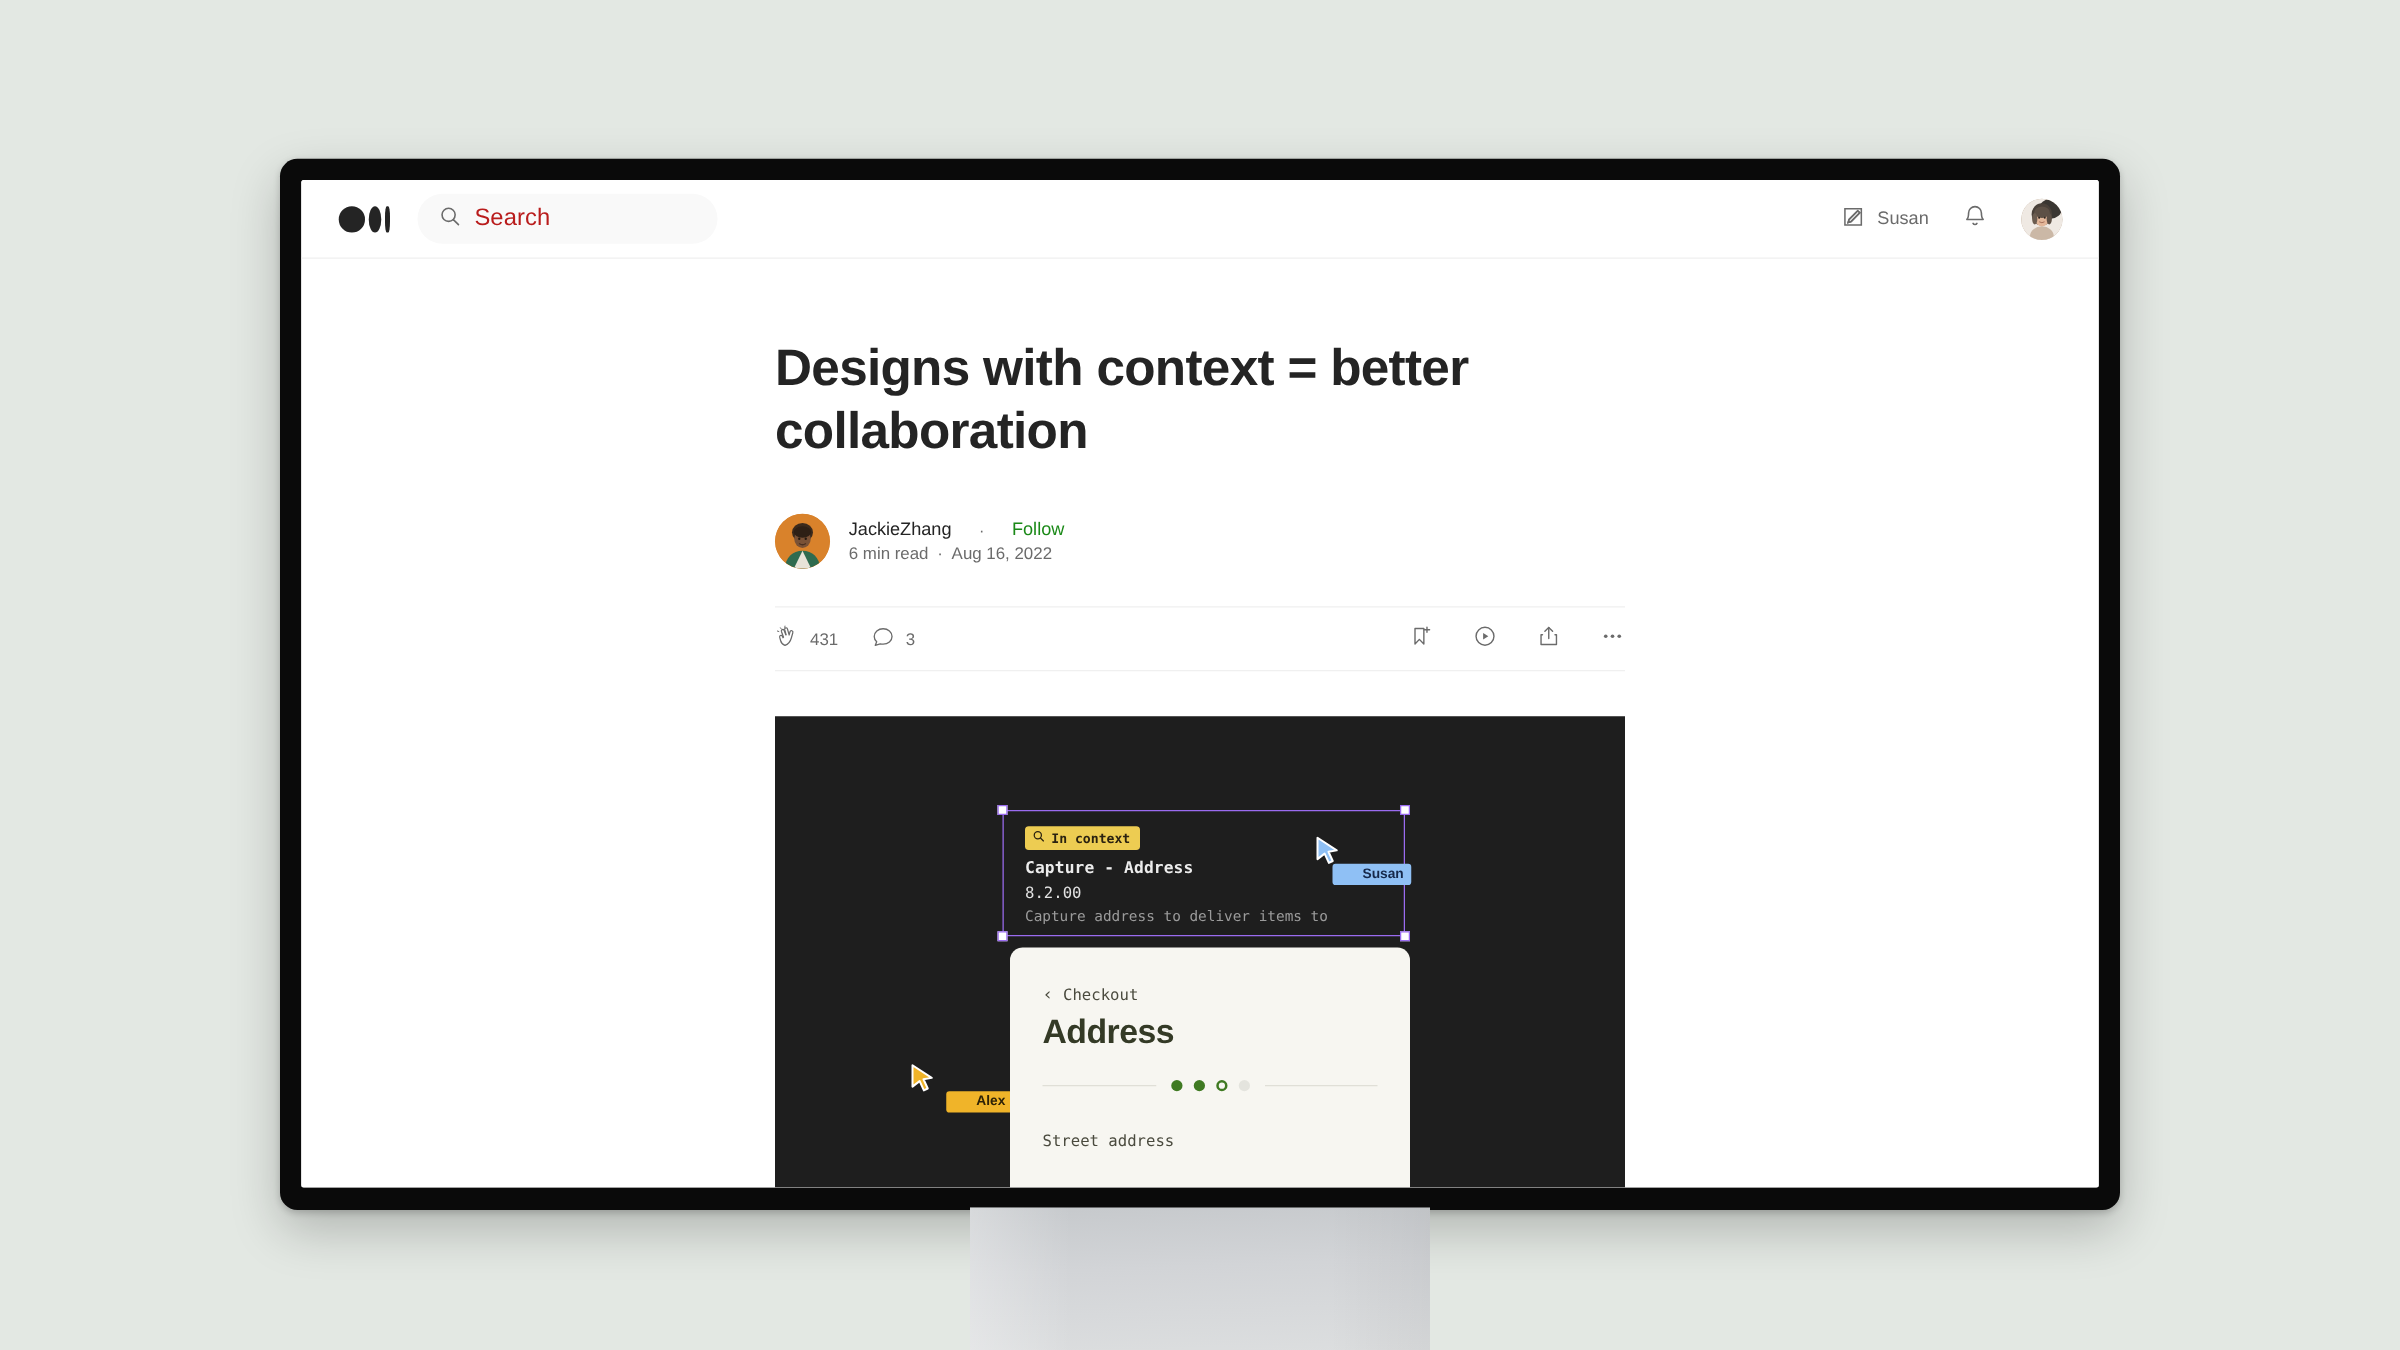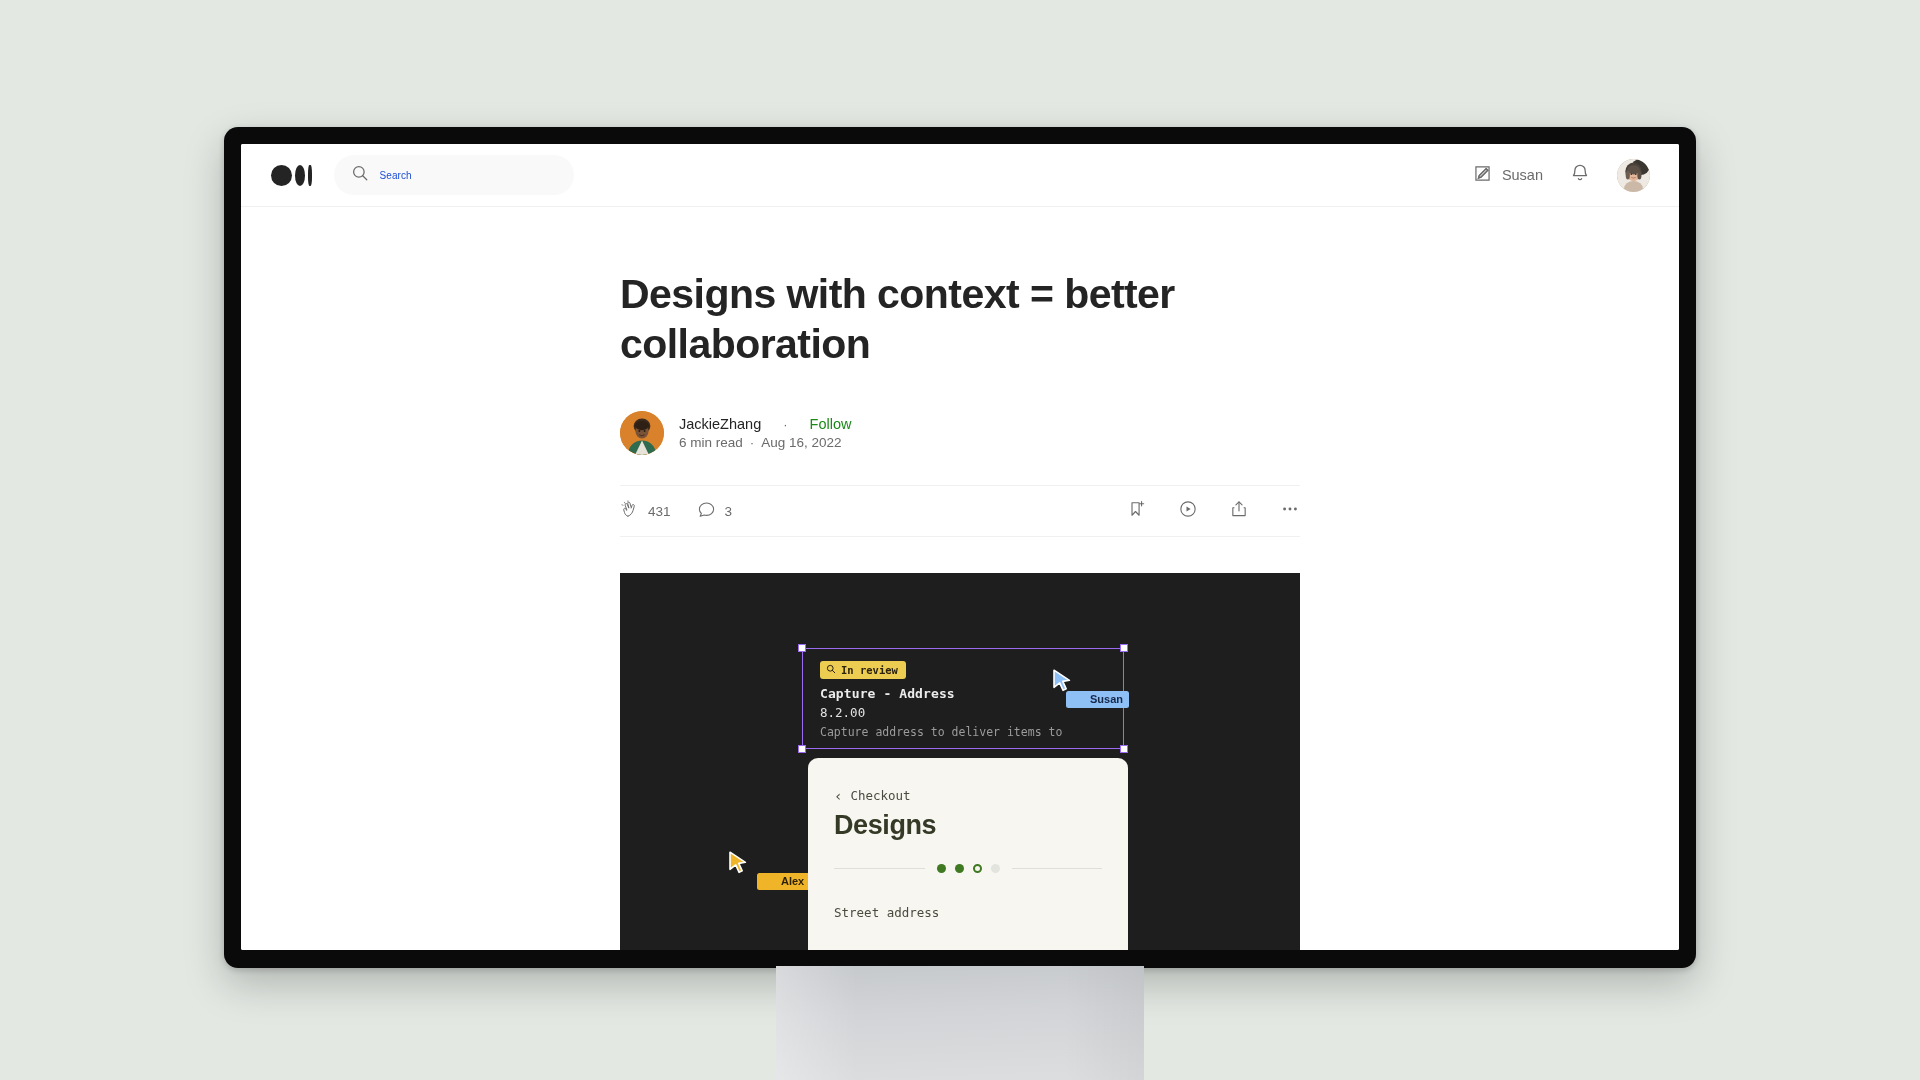--- a/index.html
+++ b/index.html
@@ -88,22 +88,22 @@
     align-items: center;
     gap: 11px;
     width: 240px;
     height: 40px;
     background: #f9f9f9;
     border-radius: 20px;
     padding: 0 17px;
     cursor: text;
   }
   .m-search .ph {
-    font-size: 10px;
-    color: #1d4ed8;
+    font-size: 19px;
+    color: #b91c1c;
     letter-spacing: 0.1px;
   }
 
   .m-header-right {
     margin-left: auto;
     display: flex;
     align-items: center;
     gap: 26px;
   }
 
@@ -528,21 +528,21 @@
             </div>
 
             <div class="fig-layer-text">
               <span class="badge-review">
                 <span>
                   <svg width="10" height="10" viewBox="0 0 16 16" fill="none" stroke="#2b2210" stroke-width="1.6">
                     <circle cx="6.8" cy="6.8" r="4.6"></circle>
                       <line x1="10.2" y1="10.2" x2="14" y2="14" stroke-linecap="round"></line>
                   </svg>
                 </span>
-                <span>In review</span>
+                <span>In context</span>
               </span>
               <div class="fig-name">Capture - Address</div>
               <div class="fig-ver">8.2.00</div>
               <div class="fig-desc">Capture address to deliver items to</div>
             </div>
 
             <div class="cursor" style="left:432px; top:96px;">
               <svg width="20" height="24" viewBox="0 0 20 24">
                 <path d="M2 1.2 17.4 11.3l-6.6 1.1 3.4 7.4-3.1 1.5-3.4-7.4L2 18.3z" fill="#8fc0f5" stroke="#fff" stroke-width="1.6" stroke-linejoin="round"></path>
               </svg>
@@ -561,21 +561,21 @@
                 <path d="M2 1.2 17.4 11.3l-6.6 1.1 3.4 7.4-3.1 1.5-3.4-7.4L2 18.3z" fill="#f0b429" stroke="#fff" stroke-width="1.6" stroke-linejoin="round"></path>
               </svg>
               <span class="cursor-label lbl-alex" style="left:29px; top:22px;">Alex</span>
             </div>
 
             <div class="checkout-card">
               <div class="co-back">
                 <span class="co-chev">‹</span>
                 <span>Checkout</span>
               </div>
-              <div class="co-title">Designs</div>
+              <div class="co-title">Address</div>
 
               <div class="co-progress">
                 <div class="co-line"></div>
                 <div class="co-dots">
                   <div class="dot dot-filled"></div>
                   <div class="dot dot-filled"></div>
                   <div class="dot dot-ring"></div>
                   <div class="dot dot-empty"></div>
                 </div>
                 <div class="co-line"></div>

